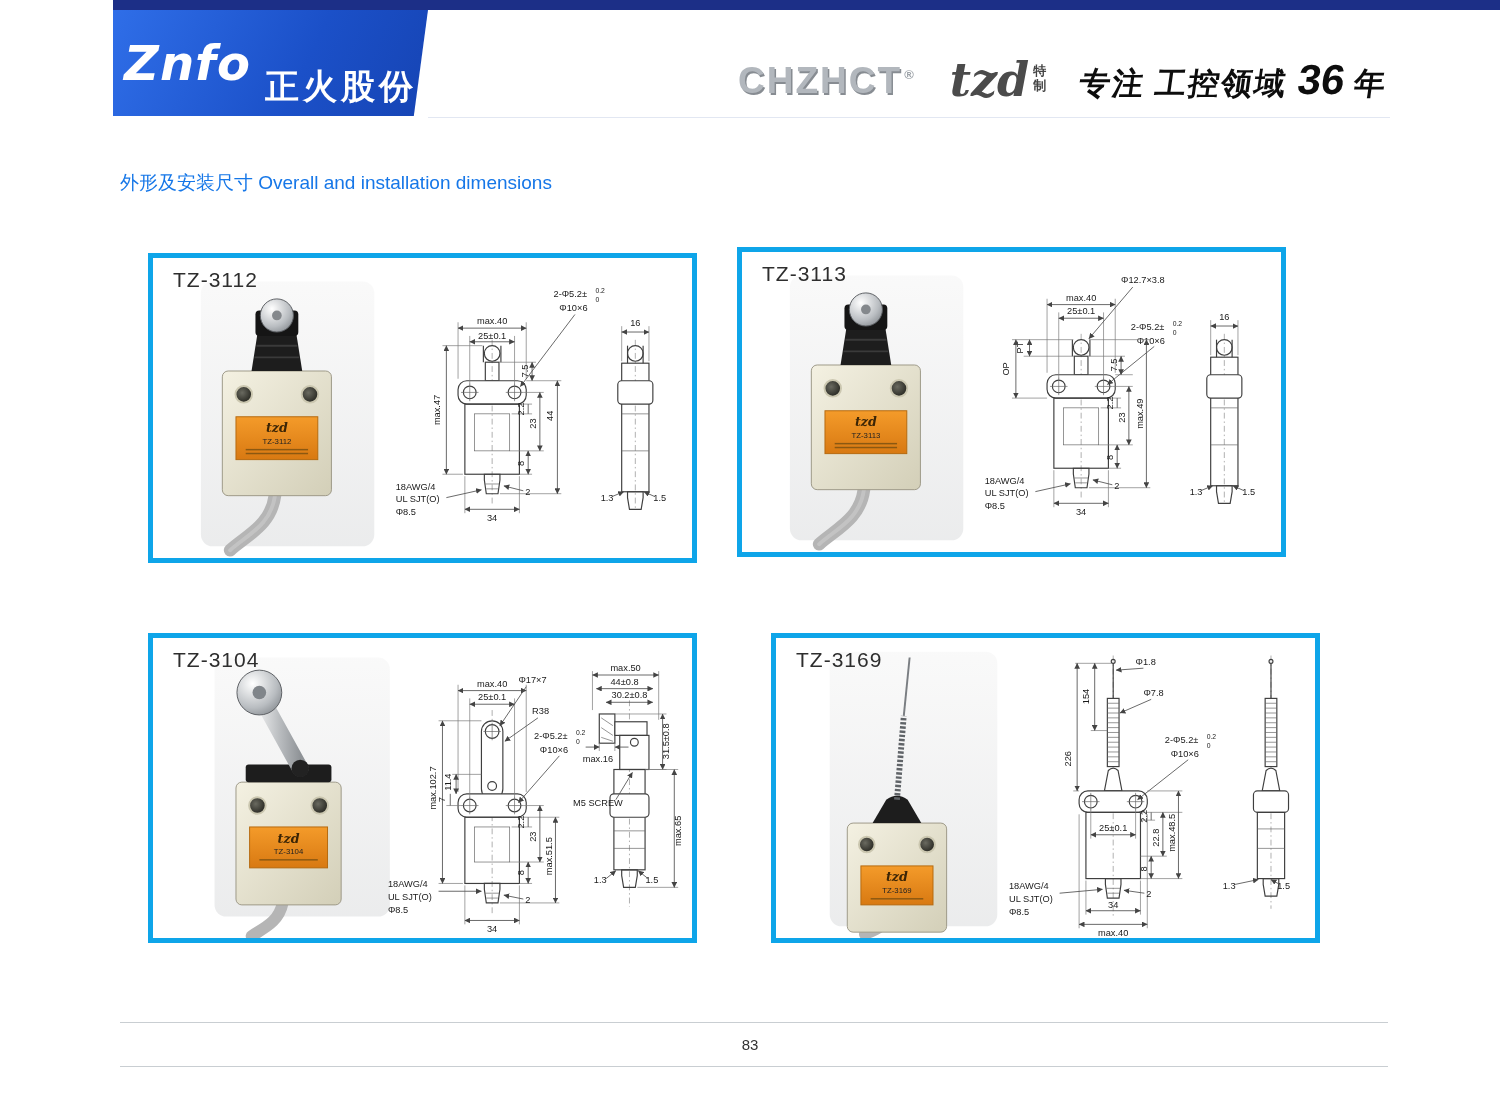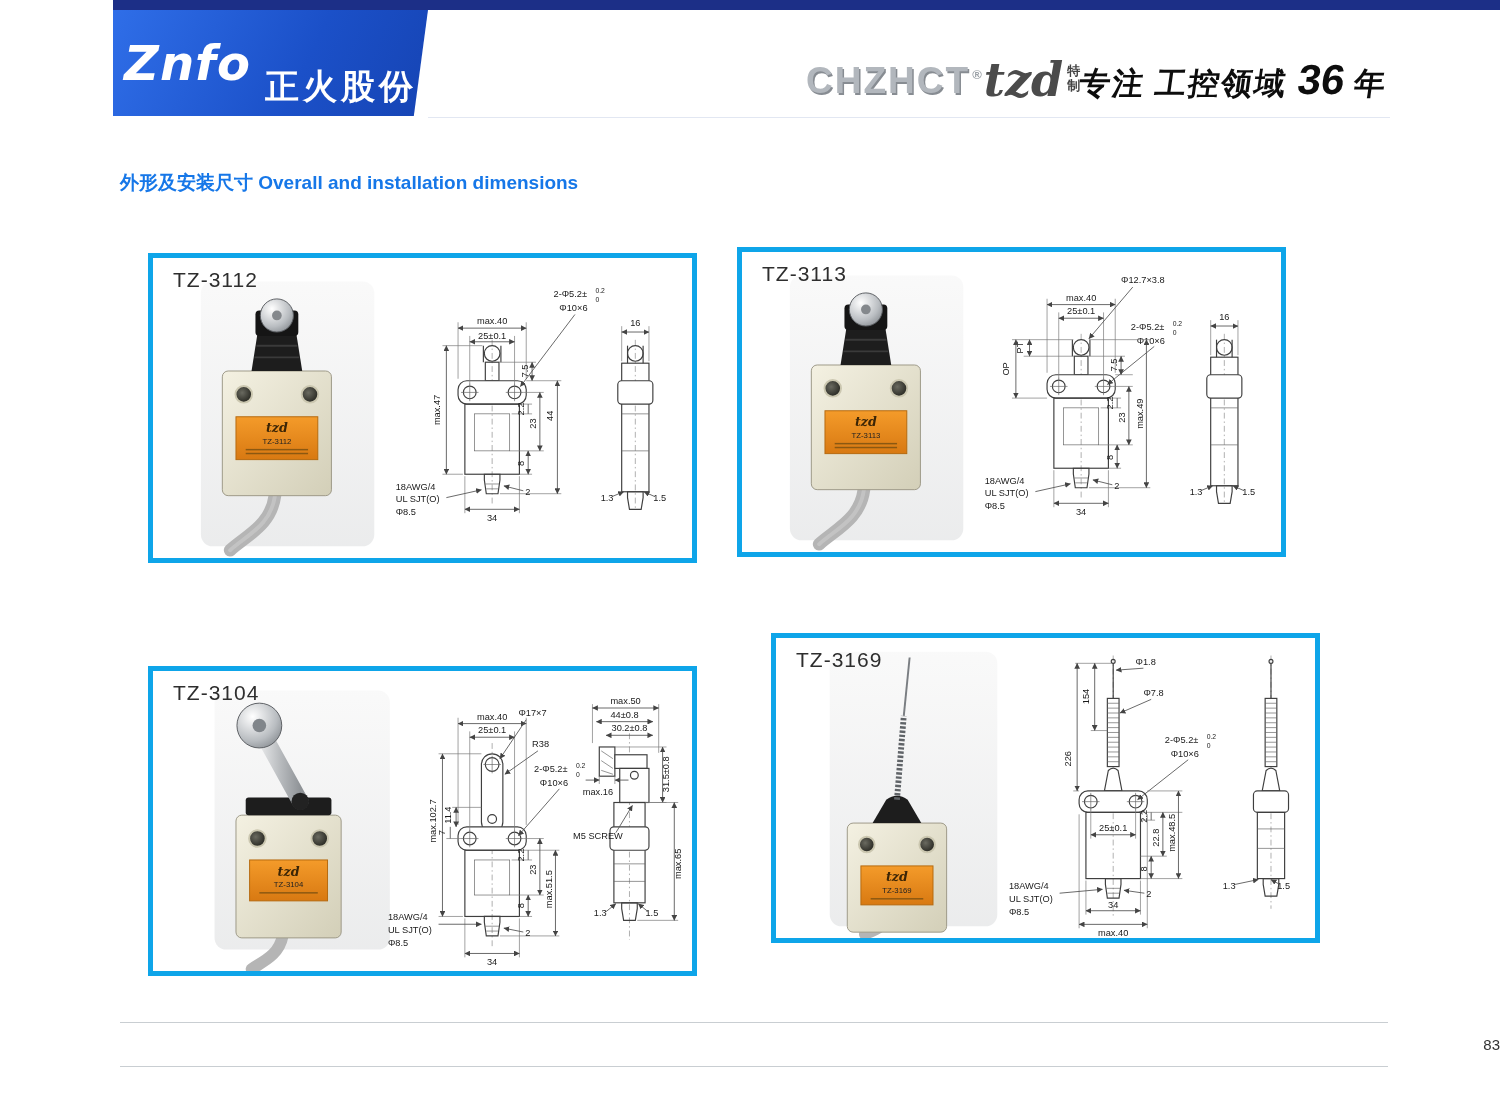--- a/index.html
+++ b/index.html
@@ -7,32 +7,32 @@
   .page { position:relative; width:1500px; height:1098px; background:#fff; overflow:hidden; }
 
   
   .top-bar { position:absolute; left:113px; top:0; right:0; height:10px; background:#1c2f87; }
   .logo-block { position:absolute; left:113px; top:10px; width:315px; height:106px;
     background:linear-gradient(115deg,#2f6ee8 0%,#1b50c8 60%,#1644b4 100%);
     clip-path:polygon(0 0,100% 0,95.5% 100%,0 100%);
     display:flex; align-items:center; justify-content:center; gap:14px; color:#fff; }
   .logo-en { font-size:48px; font-weight:bold; font-style:italic; letter-spacing:1px; font-family:"DejaVu Sans",sans-serif; }
   .logo-zh { font-size:34px; font-weight:bold; letter-spacing:4px;margin-top:48px; }
-  .brand-row { position:absolute; top:56px; right:112px; display:flex; align-items:center; }
+  .brand-row { position:absolute; top:56px; right:112px; display:flex; align-items:center; gap:34px; }
   .chzhct { font-size:37px; font-weight:bold; color:#b2b7bd; letter-spacing:2px; text-shadow:1.5px 1.5px 0 #878c92; }
   .chzhct sup { font-size:13px; color:#9aa0a6; text-shadow:none; margin-left:2px; }
   .tzd-wrap { display:flex; align-items:flex-start; gap:4px; }
   .tzd { font-family:"DejaVu Serif",serif; font-style:italic; font-weight:bold; font-size:46px; color:#4b4b4b; line-height:0.9; }
   .tzd-sub { display:flex; flex-direction:column; font-size:13px; color:#444; line-height:1.15; padding-top:4px; font-weight:bold; }
   .slogan { font-size:31px; font-weight:bold; color:#0d0d0d; transform:skewX(-8deg); letter-spacing:2px; display:flex; align-items:baseline; gap:10px; }
   .slogan .num { font-size:42px; letter-spacing:0; }
   .header-rule { position:absolute; top:117px; left:428px; right:110px; height:1px; background:#e2e7f2; }
 
   
-  .section-title { position:absolute; left:120px; top:170px; font-size:19px; color:#1677e8; font-weight:700; }
+  .section-title { position:absolute; left:120px; top:170px; font-size:19px; color:#1677e8; font-weight:400; }
 
   
   .panel { position:absolute; width:549px; height:310px; border:5px solid #0ea5e9; background:#fff; }
   .panel-title { position:absolute; left:20px; top:10px; font-size:21px; font-weight:400; color:#2e2e2e; letter-spacing:1px; z-index:2; }
   .panel svg.art { position:absolute; left:0; top:0; width:100%; height:100%; }
 
   
   .ol  { fill:none; stroke:#3f3f3f; stroke-width:1.2; }
   .olf { fill:#fff; stroke:#3f3f3f; stroke-width:1.2; }
   .thin{ fill:none; stroke:#666; stroke-width:0.7; }
@@ -42,21 +42,21 @@
   .arr1 { marker-end:url(#arw); }
   .cl  { fill:none; stroke:#999; stroke-width:0.8; stroke-dasharray:6 3 1.5 3; }
   text.dt  { font-family:"Liberation Sans",sans-serif; font-size:9.5px; fill:#1a1a1a; }
   text.dts { font-family:"Liberation Sans",sans-serif; font-size:7px; fill:#1a1a1a; }
   .mid { text-anchor:middle; }
   text.pl-brand { font-family:"DejaVu Serif",serif; font-style:italic; font-weight:bold; font-size:13px; fill:#3b2506; }
   text.pl-model { font-family:"Liberation Sans",sans-serif; font-size:8px; fill:#222; }
 
   
   .rule { position:absolute; height:1px; background:#c9ced2; left:120px; right:112px; }
-  .page-num { position:absolute; top:1036px; left:0; right:0; text-align:right; font-size:15px; color:#333; }
+  .page-num { position:absolute; top:1036px; left:0; right:0; text-align:center; font-size:15px; color:#333; }
 </style>
 </head>
 <body>
 
 <svg width="0" height="0" style="position:absolute" aria-hidden="true">
   <defs>
     <linearGradient id="gBody" x1="0" y1="0" x2="1" y2="1">
       <stop offset="0" stop-color="#f4f1e2"></stop>
         <stop offset="1" stop-color="#d3cfb8"></stop>
     </linearGradient>
@@ -298,21 +298,21 @@
         <line class="dim arr" x1="478" y1="76" x2="506" y2="76"></line>
         <text class="dt mid" x="492" y="70">16</text>
         <text class="dt mid" x="463" y="250">1.3</text>
         <polyline class="dim arr1" points="468,245 480,240"></polyline>
         <text class="dt mid" x="517" y="250">1.5</text>
         <polyline class="dim arr1" points="512,245 501,240"></polyline>
       </g>
     </svg>
   </section>
 
-  <section class="panel" style="left:148px;top:666px">
+  <section class="panel" style="left:148px;top:633px">
     <h2 class="panel-title">TZ-3104</h2>
     <svg class="art" viewBox="0 0 547 308">
       <g transform="translate(60,20)">
         <rect x="0" y="0" width="180" height="266" rx="12" fill="url(#gBg)" opacity="0.8"></rect>
         <path d="M70,252 C66,272 50,278 38,286" stroke="#b5b5b5" stroke-width="12" fill="none" stroke-linecap="round"></path>
         <rect x="22" y="128" width="108" height="126" rx="6" fill="url(#gBody)" stroke="#9c9887"></rect>
         <circle cx="44" cy="152" r="8.5" fill="url(#gHole)" stroke="#cbc7b0" stroke-width="2"></circle>
         <circle cx="108" cy="152" r="8.5" fill="url(#gHole)" stroke="#cbc7b0" stroke-width="2"></circle>
         <g>
           <rect x="36" y="174" width="80" height="42" fill="url(#gLabel)" stroke="#b5690e"></rect>

